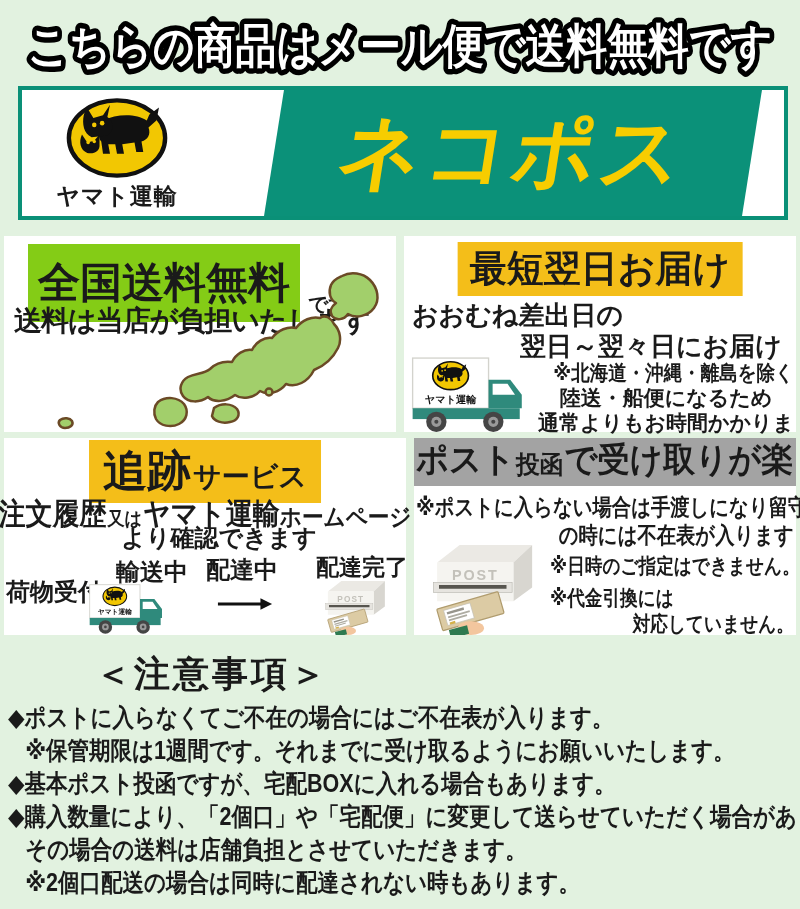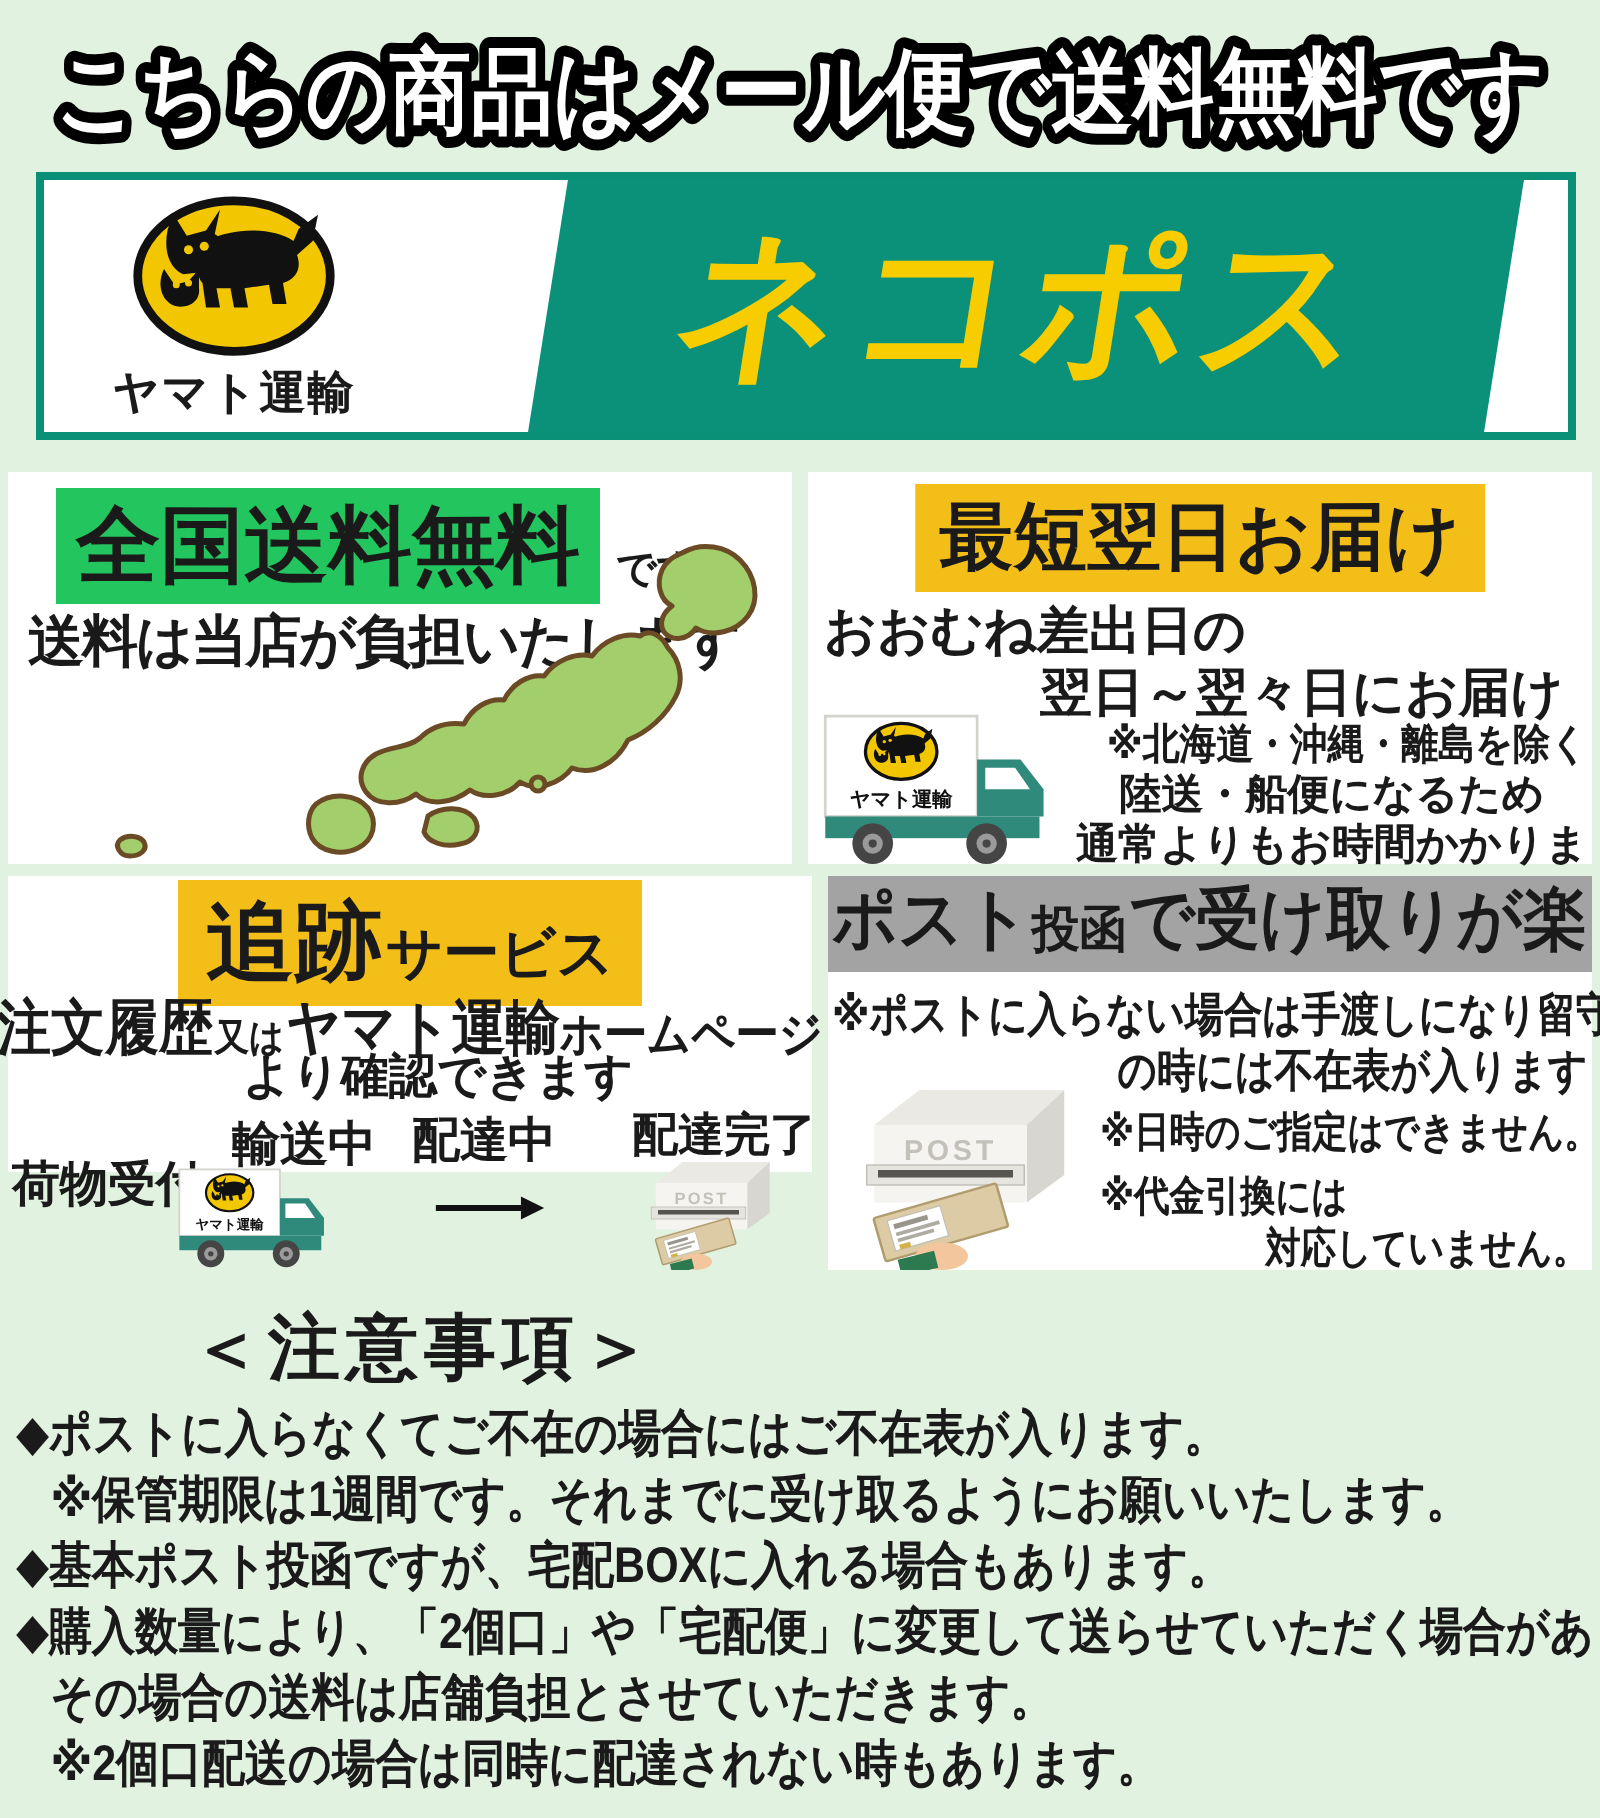--- a/index.html
+++ b/index.html
@@ -17,27 +17,27 @@
   .nk-logo svg { width:116px; height:84px; display:block; margin:0 auto; }
   .nk-logo-text { font-size:23px; font-weight:bold; letter-spacing:1px; margin-top:1px; }
   .nk-par { position:absolute; left:252px; top:0; width:478px; height:126px; background:#0b9179;
             transform:skewX(-9deg); display:flex; align-items:center; justify-content:center; }
   .nk-name { font-size:82px; font-weight:bold; color:#f7cd00; letter-spacing:3px; white-space:nowrap; }
 
   
   .bx { position:absolute; background:#fff; }
   #bx1 { left:4px;   top:236px; width:392px; height:196px; }
   #bx2 { left:404px; top:236px; width:392px; height:196px; }
-  #bx3 { left:4px;   top:438px; width:402px; height:148px; }
+  #bx3 { left:4px;   top:438px; width:402px; height:197px; }
   #bx4 { left:414px; top:438px; width:382px; height:197px; }
   .hl { background:#f4be19; }
 
   
   .b1-head { left:24px; top:8px; display:flex; align-items:flex-end; }
-  .b1-big  { font-size:42px; font-weight:bold; background:#22c55e; padding:1px 10px; white-space:nowrap; }
+  .b1-big  { font-size:42px; font-weight:bold; background:#84cc16; padding:11px 10px; white-space:nowrap; }
   .b1-sfx  { font-size:20px; font-weight:bold; margin:0 0 4px 8px; }
   .b1-sub  { left:10px; top:66px; font-size:28px; font-weight:bold; white-space:nowrap; letter-spacing:-1px; }
   .b1-map  { left:42px; top:34px; width:350px; height:160px; }
 
   
   .b2-head { left:50%; top:6px; transform:translateX(-50%); font-size:37px; font-weight:bold;
              background:#f4be19; padding:2px 12px; white-space:nowrap; }
   .b2-l1 { left:8px;   top:62px; font-size:26px; font-weight:bold; white-space:nowrap; }
   .b2-l2 { left:116px; top:93px; font-size:26px; font-weight:bold; white-space:nowrap; }
   .b2-truck { left:4px; top:118px; width:134px; height:80px; }

